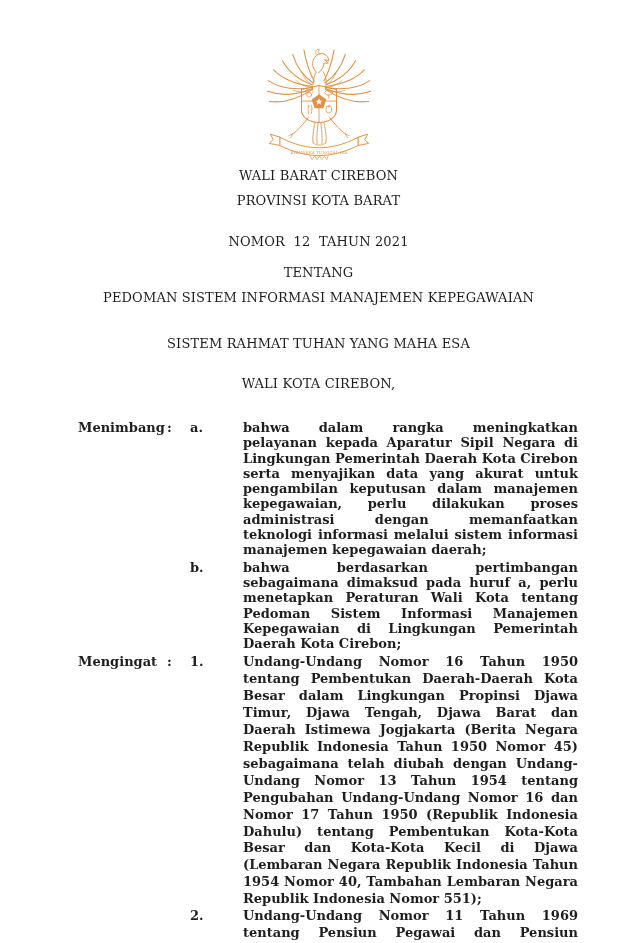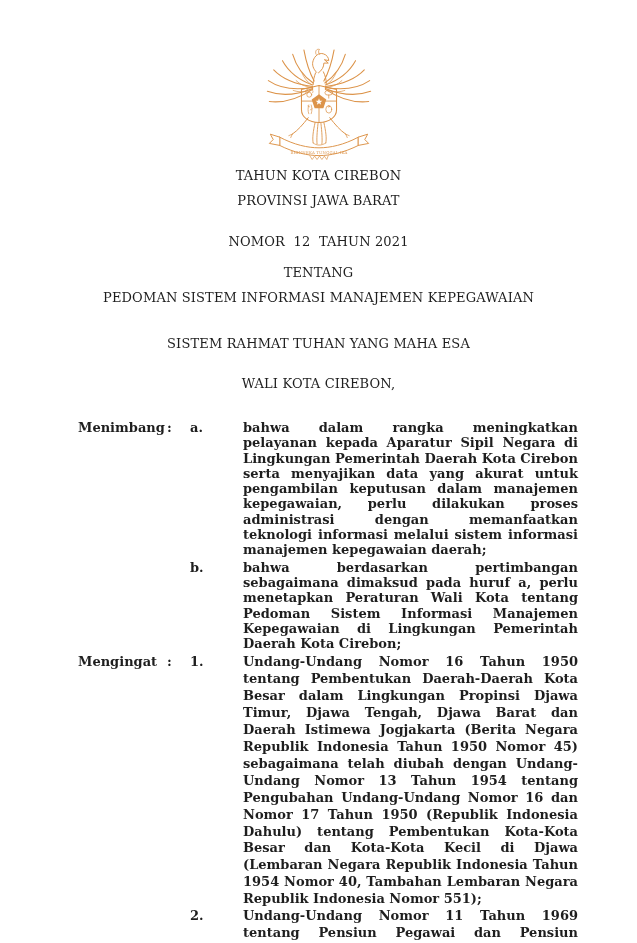--- a/index.html
+++ b/index.html
@@ -121,22 +121,22 @@
         <path d="M34,190 L15,184 L21,195 L13,203 L34,207 Z" fill="#ffffff" stroke-width="2"></path>
         <path d="M196,190 L215,184 L209,195 L217,203 L196,207 Z" fill="#ffffff" stroke-width="2"></path>
       </g>
 
       <path d="M115,102 L130,113 L124,131 L106,131 L100,113 Z" stroke="none" fill="#DC9349"></path>
       <polygon points="115,110 116.8,115.1 122.1,115.2 117.9,118.4 119.4,123.6 115,120.5 110.6,123.6 112.1,118.4 107.9,115.2 113.2,115.1" fill="#ffffff"></polygon>
       <text class="motto-text" x="115" y="224" text-anchor="middle" stroke="none" fill="#DC9349">BHINNEKA TUNGGAL IKA</text>
     </svg>
   </div>
 
-  <div class="hline" style="top:168px">TAHUN KOTA CIREBON</div>
-  <div class="hline" style="top:193px">PROVINSI JAWA BARAT</div>
+  <div class="hline" style="top:168px">WALI BARAT CIREBON</div>
+  <div class="hline" style="top:193px">PROVINSI KOTA BARAT</div>
   <div class="hline" style="top:234px">NOMOR  12  TAHUN 2021</div>
   <div class="hline" style="top:290px">PEDOMAN SISTEM INFORMASI MANAJEMEN KEPEGAWAIAN</div>
   <div class="hline" style="top:265px">TENTANG</div>
   <div class="hline" style="top:336px">SISTEM RAHMAT TUHAN YANG MAHA ESA</div>
   <div class="hline" style="top:376px">WALI KOTA CIREBON,</div>
 
   <div class="preamble">
 
     <div class="row considering">
       <div class="cell label">Menimbang</div>

